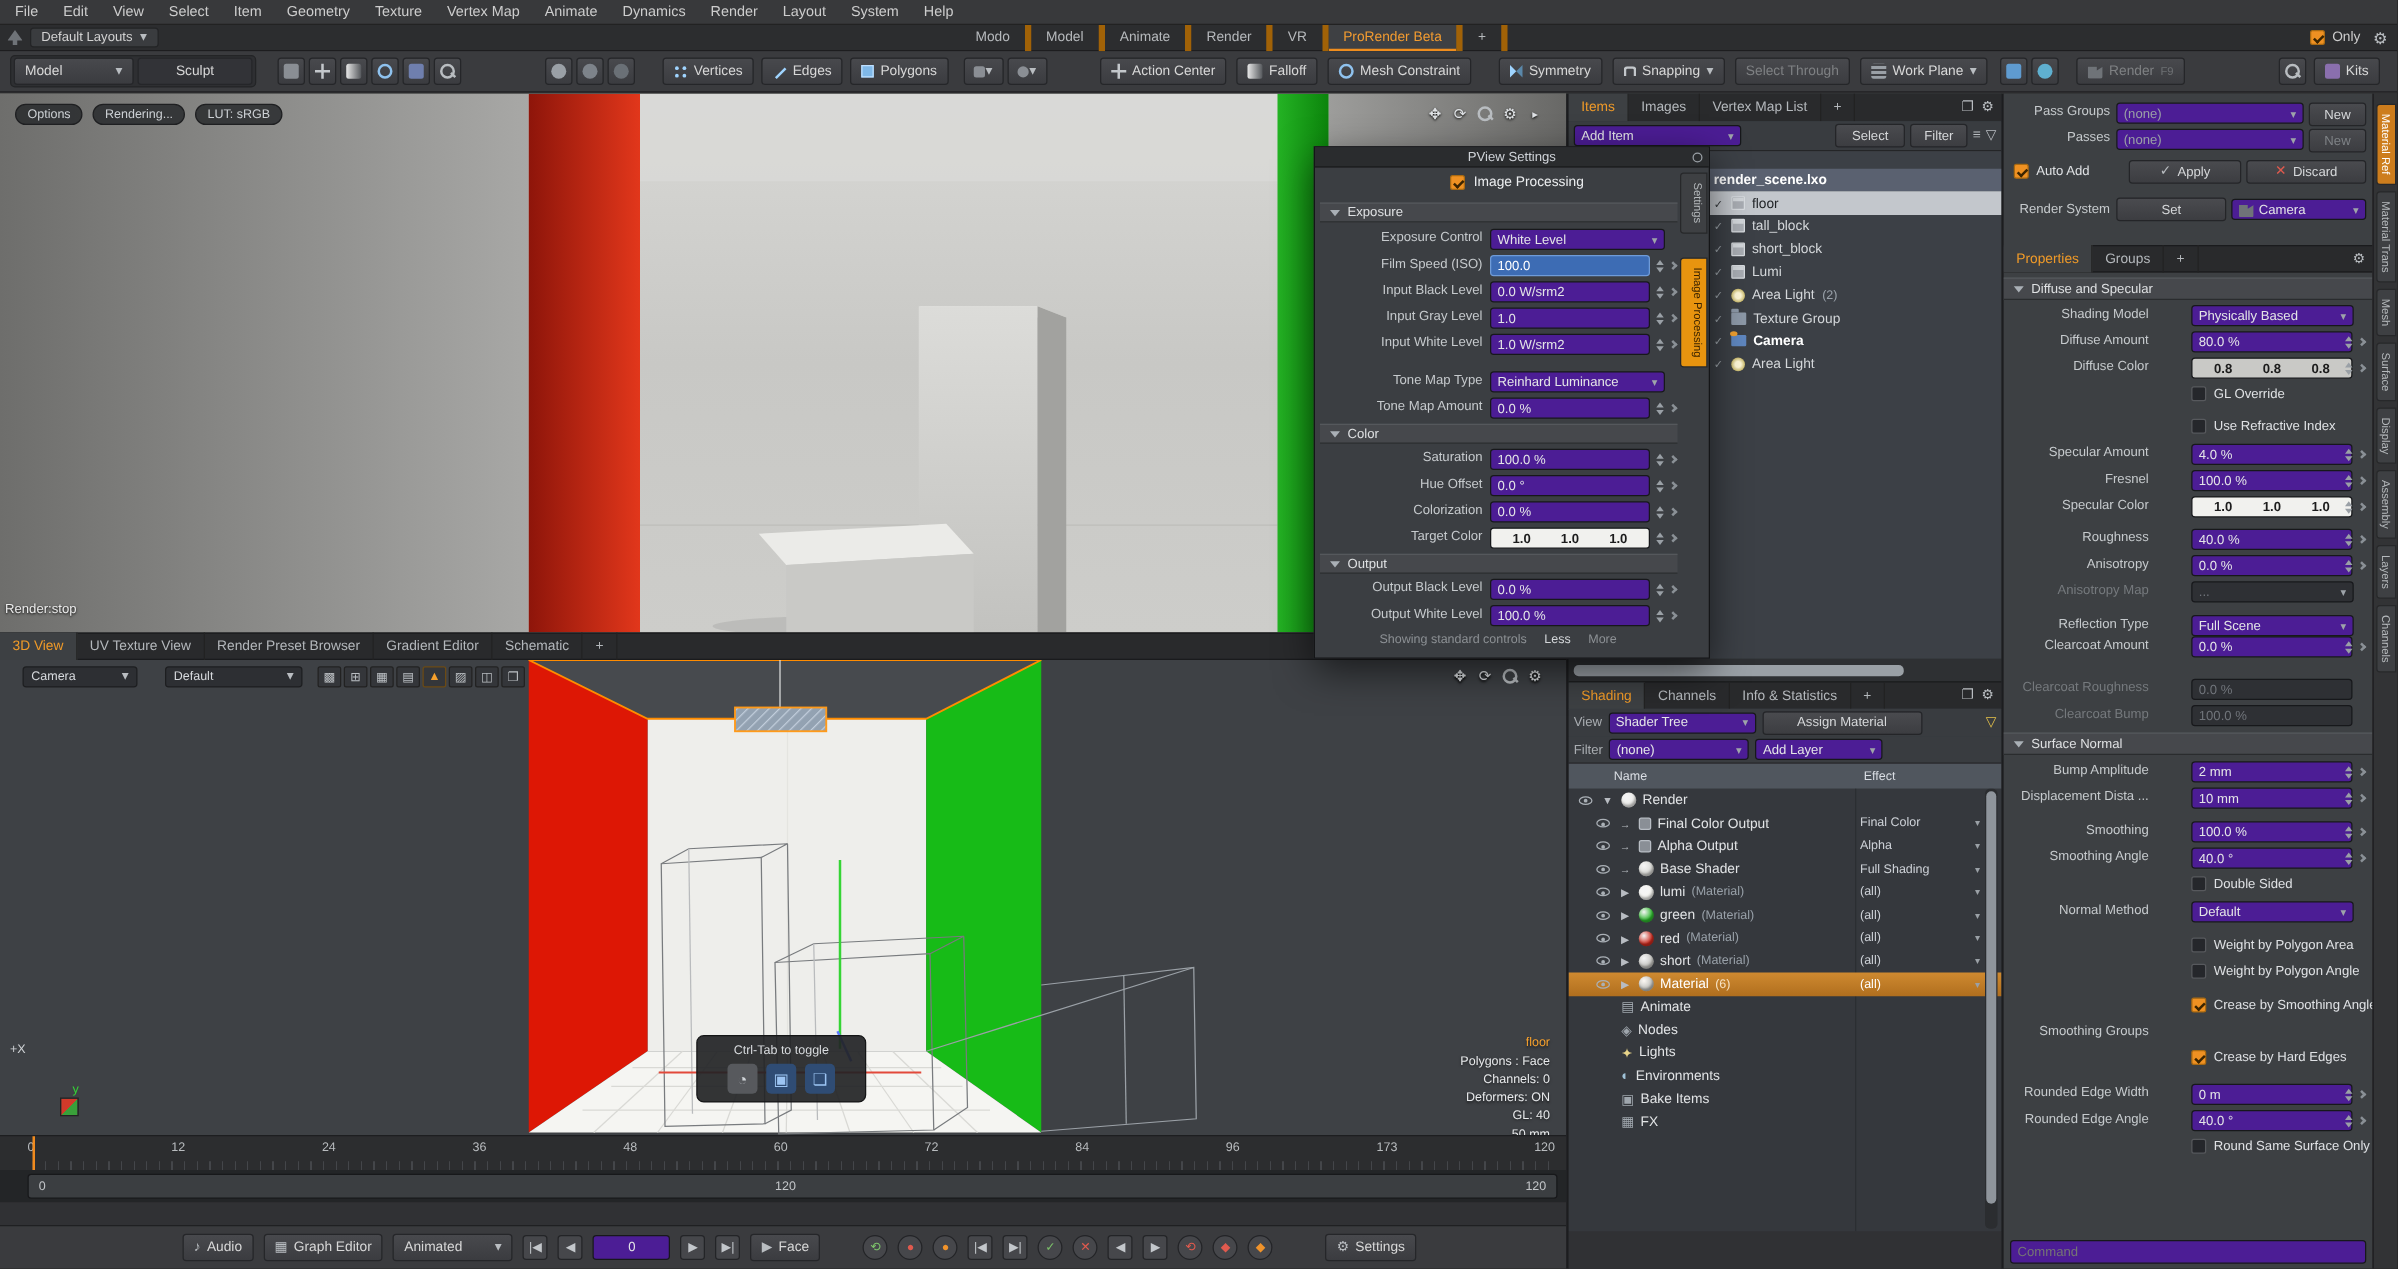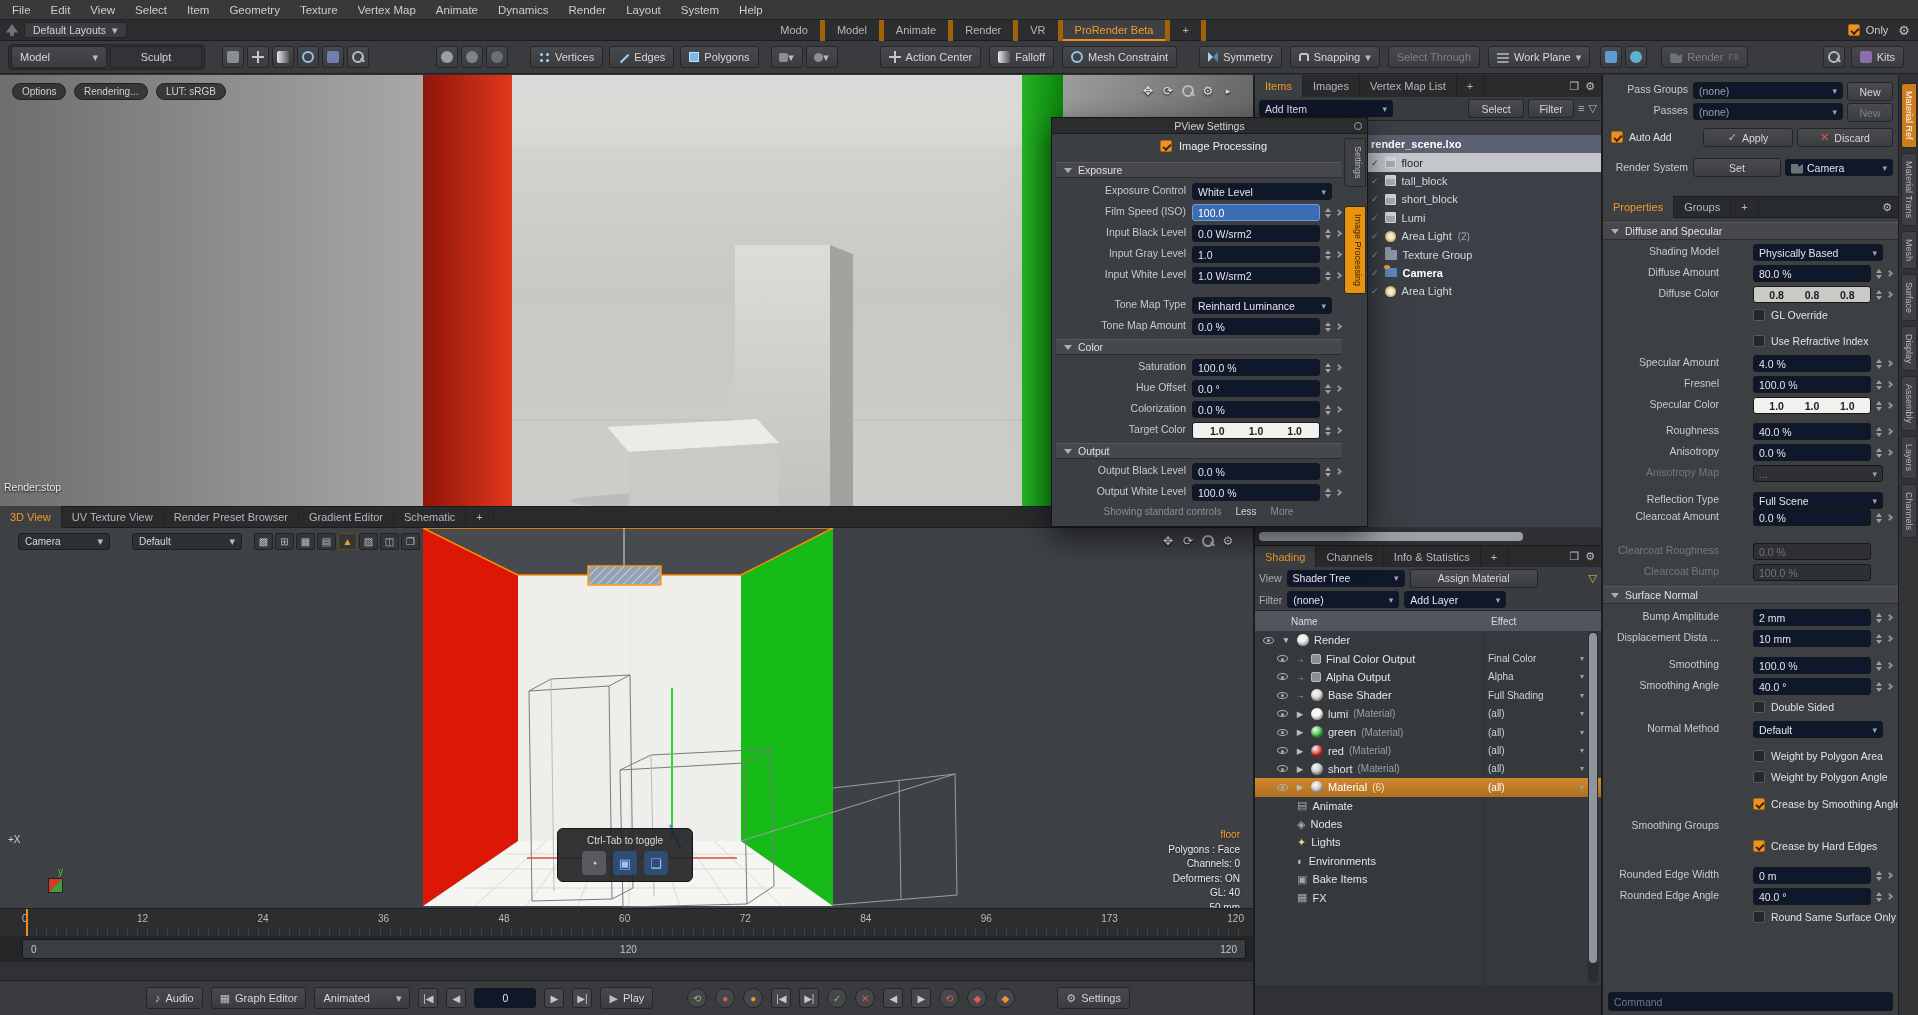--- a/index.html
+++ b/index.html
@@ -33,21 +33,21 @@
   .tic-plane{background:repeating-linear-gradient(0deg,#9aa0a6 0 2px,transparent 2px 4px)}
   .tic-cam{background:#6f7378;clip-path:polygon(0 20%,60% 20%,60% 45%,100% 20%,100% 100%,0 100%)}
   .ic-vtx{width:11px;height:11px;position:relative}
   .ic-vtx::before{content:"";position:absolute;left:1px;top:1px;width:3px;height:3px;border-radius:50%;background:#9fd4ff;box-shadow:6px 0 #9fd4ff,0 6px #9fd4ff,6px 6px #9fd4ff}
   .ic-edgei{width:11px;height:11px;border-bottom:2px solid #9fd4ff;transform:rotate(-45deg) translateY(-3px)}
   .ic-polyi{width:10px;height:10px;background:#7fb8e8;border:1px solid #bfe0ff}
   .searchic{width:12px;height:12px;position:relative}
   .searchic::before{content:"";position:absolute;left:0;top:0;width:8px;height:8px;border:2px solid #b9bdc1;border-radius:50%}
   .searchic::after{content:"";position:absolute;left:8px;top:8px;width:5px;height:2px;background:#b9bdc1;transform:rotate(45deg)}
   
-  .field{background:#0f172a;border:1px solid #17181b;border-radius:3px;color:#e4e5e7;font-size:10.5px;display:flex;align-items:center;padding:0 5px;height:17px;overflow:hidden;white-space:nowrap}
+  .field{background:#4c1d95;border:1px solid #17181b;border-radius:3px;color:#e4e5e7;font-size:10.5px;display:flex;align-items:center;padding:0 5px;height:17px;overflow:hidden;white-space:nowrap}
   .field.focus{background:#3d6cb4;color:#fff;border-color:#6f9bd8}
   .dd{justify-content:space-between;gap:4px}
   .dd .caret{color:#9ea4aa;font-size:9px}
   .colorf{justify-content:space-around;color:#1c1c1c;font-weight:bold}
   .colorf.cwhite{background:#f1f1ee}
   .colorf.cgray{background:#c9c9c6}
   .spin{display:flex;flex-direction:column;justify-content:center;gap:2px;height:17px;width:11px;align-items:center}
   .spin i{display:block;width:0;height:0;border-left:3.5px solid transparent;border-right:3.5px solid transparent}
   .spin .up{border-bottom:4px solid #9aa0a6}
   .spin .dn{border-top:4px solid #9aa0a6}
@@ -126,21 +126,21 @@
   .ic-env::before{content:"◐";color:#9fc2d8}
   .ic-bake::before{content:"▣";color:#9fa6ad}
   .ic-fx::before{content:"▦";color:#9fa6ad}
   .colhdr{background:#50565e;color:#dadee4;font-size:10px;display:flex;align-items:center}
   .vscroll{position:absolute;width:10px;border-radius:4px;background:#2b2d30}
   .vthumb{position:absolute;left:1px;width:8px;border-radius:4px;background:#8f959c}
   
   .rcol{left:1603px;top:75px;width:295px;height:940px;background:#3d4043}
   .prow{position:absolute;left:0;width:295px;height:19px}
   .plabel{position:absolute;left:0;top:2px;width:116px;text-align:right;color:#c6cacd;font-size:10.5px;white-space:nowrap;overflow:hidden}
-  .pctrl{position:absolute;left:150px;top:1px;width:118px}
+  .pctrl{position:absolute;left:150px;top:1px;width:129px}
   .pctrl.wide{width:130px}
   .pspin{position:absolute;left:270px;top:1px}
   .pgrip{position:absolute;left:281px;top:1px}
   .prow.disabled .plabel{color:#75797d}
   .prow.disabled .field{color:#70747a;background:#2e3034}
   .pcb{position:absolute;left:150px;top:2px}
   .pcbl{position:absolute;left:168px;top:2px;color:#dfe1e4;font-size:10.5px;white-space:nowrap}
   .rbtn{display:flex;align-items:center;justify-content:center;gap:5px;background:linear-gradient(#4a4b4f,#3c3d41);border:1px solid #242528;border-radius:3px;color:#d6d8da;font-size:10.5px;height:19px}
   .rbtn.dim{color:#7e8286}
   
@@ -544,21 +544,21 @@
       </span>
     <span class="pbicon flat">|◀</span>
     <span class="pbicon flat">◀</span>
     <span class="field" style="width:62px;height:20px;justify-content:center">
         <span>0</span>
       </span>
     <span class="pbicon flat">▶</span>
     <span class="pbicon flat">▶|</span>
     <span class="tbtn">
         <span class="gicon">▶</span>
-        <span>Play</span>
+        <span>Face</span>
       </span>
     <span style="width:18px"></span>
     <span class="pbicon g">⟲</span>
     <span class="pbicon r">●</span>
     <span class="pbicon o">●</span>
     <span class="pbicon flat">|◀</span>
     <span class="pbicon flat">▶|</span>
     <span class="pbicon g">✓</span>
     <span class="pbicon r">✕</span>
     <span class="pbicon flat">◀</span>

